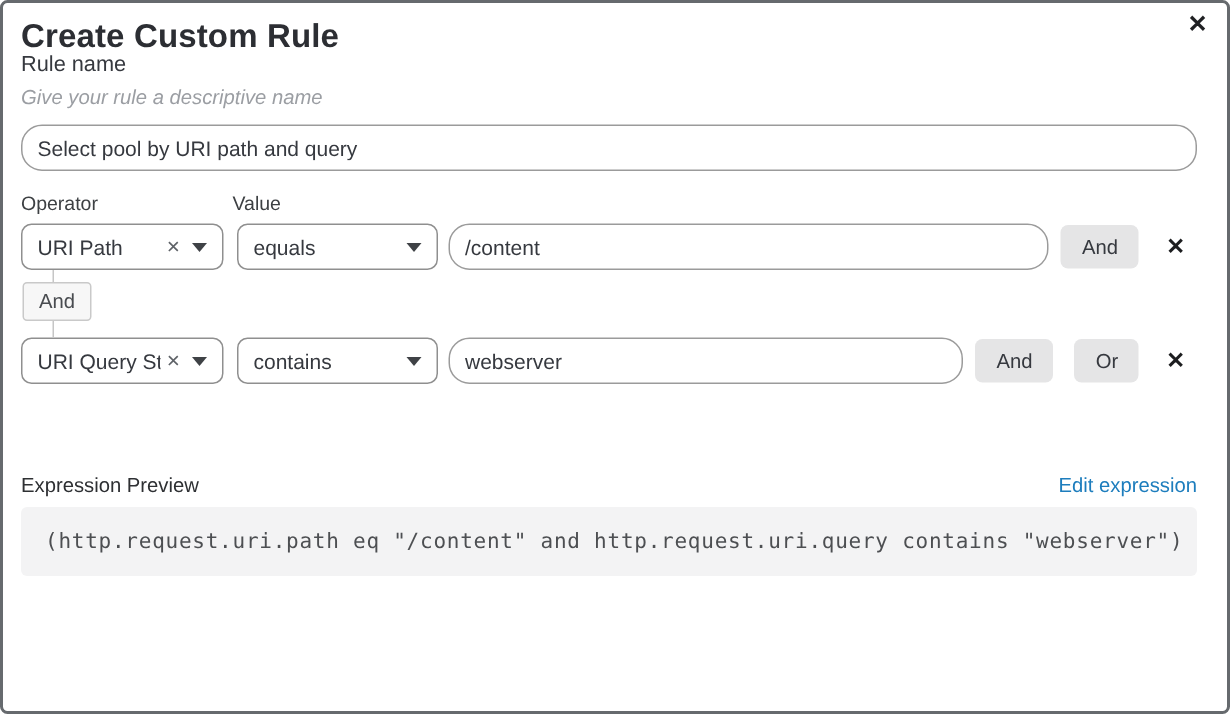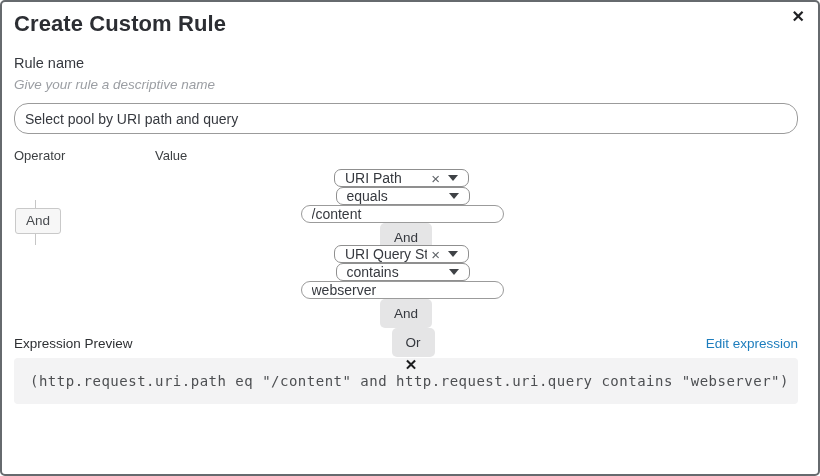--- a/index.html
+++ b/index.html
@@ -22,39 +22,39 @@
     font-size:16px; font-weight:bold; color:#1f2023;
     font-family:"Liberation Sans", sans-serif;
     line-height:1;
   }
 
   .dialog-title {
     font-size:22px; font-weight:bold; color:#2c2e33;
     line-height:23px; letter-spacing:0.1px;
   }
 
-  .rule-label   { margin-top:20px; font-size:14.5px; color:#36393f; line-height:17px; }
+  .rule-label   { font-size:14.5px; color:#36393f; line-height:17px; }
   .rule-helper  { margin-top:5px;  font-size:13.5px; color:#9b9ea3; line-height:16px;font-style:italic; }
 
   .text-input {
     border:1px solid #9b9b9b; border-radius:14px;
     height:31px; font-size:14px; color:#36393f;
     padding:0 10px; background:#fff; outline:none;
     font-family:"Liberation Sans", sans-serif;
   }
   .rule-name-input { margin-top:10px; width:100%; display:block; }
 
   .match-heading { margin-top:45px; font-size:14.5px; font-weight:bold; color:#2c2e33; line-height:17px; }
 
   .col-labels { display:flex; margin-top:14px; font-size:13px; color:#3d4043; line-height:15px; }
   .col-field-w  { width:135px; margin-right:9px; }
   .col-op-w     { width:134px; margin-right:7px; }
   .col-value-w  { flex:1; }
 
-  .rule-row { display:flex; align-items:center; margin-top:6px; height:31px;flex-direction:column; }
+  .rule-row { display:flex; align-items:center; margin-top:6px; height:31px; }
 
   .dropdown {
     display:flex; align-items:center; height:31px;
     border:1px solid #8f8f8f; border-radius:7px;
     background:#fff; padding:0 10px; cursor:pointer;
   }
   .dd-field { width:135px; margin-right:9px; }
   .dd-op    { width:134px; margin-right:7px; }
   .dd-label { flex:1; font-size:14px; color:#36393f; white-space:nowrap; overflow:hidden; }
   .dd-clear { font-size:15px; color:#5f6368; line-height:1; margin:0 8px 0 4px; cursor:pointer; }

